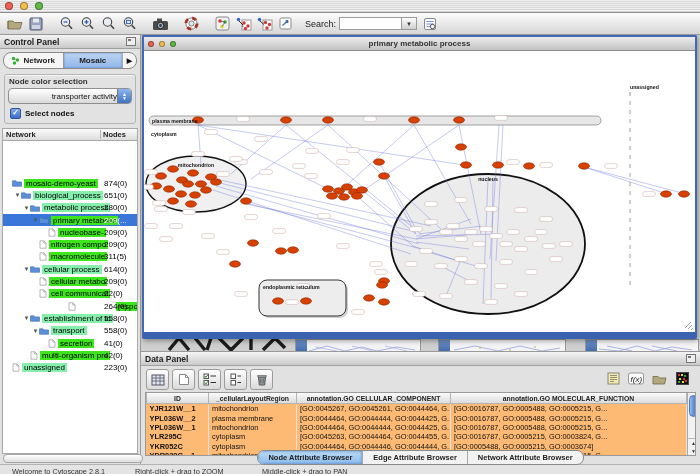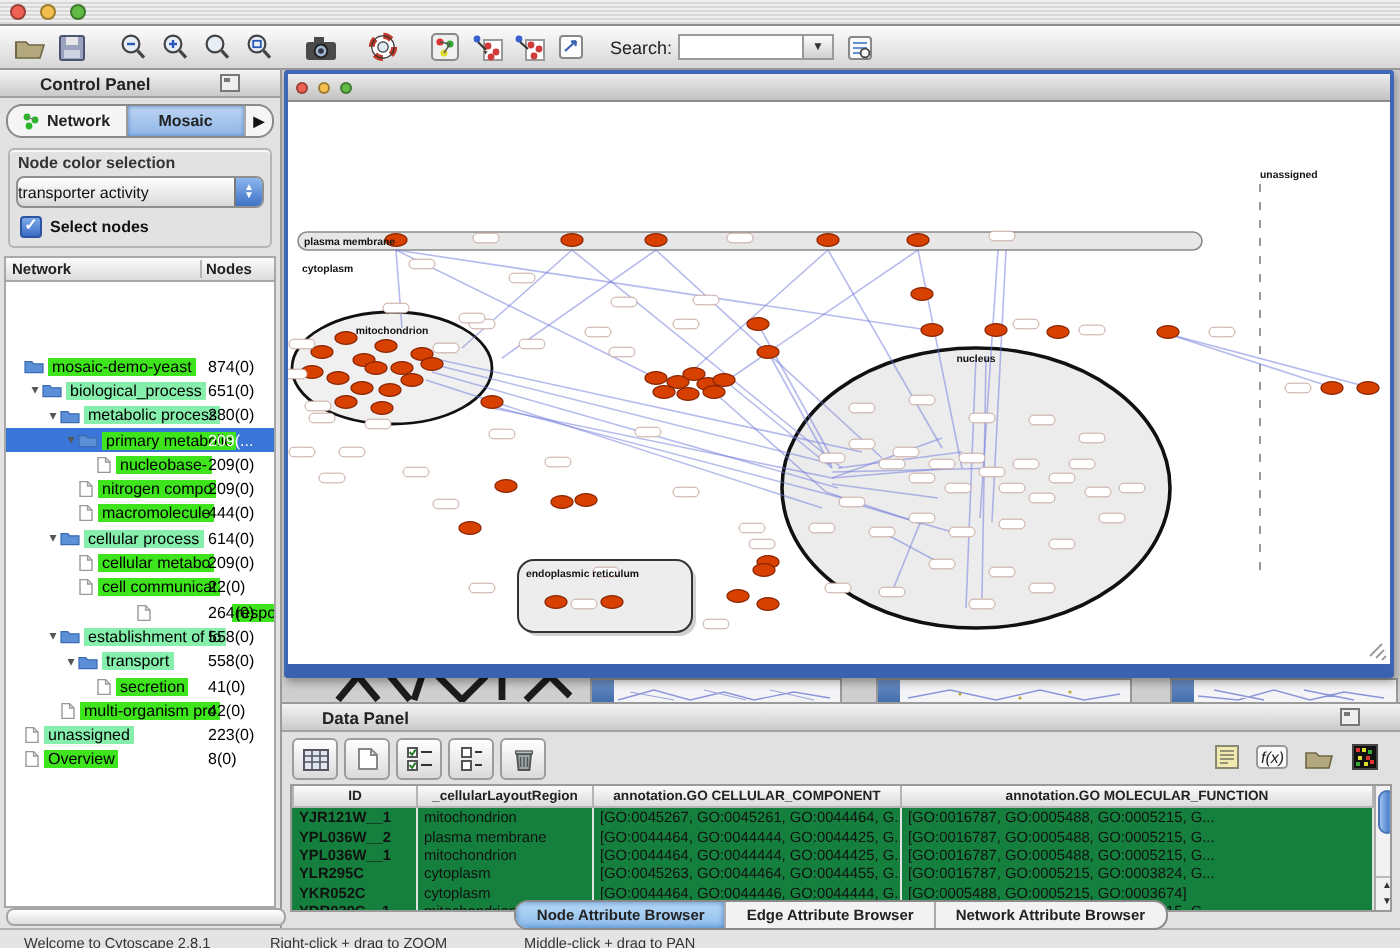--- a/index.html
+++ b/index.html
@@ -23,39 +23,39 @@
   .searchfield{display:flex;align-items:stretch;height:13px}
   .searchfield input{width:62px;height:13px;box-sizing:border-box;border:1px solid #9a9a9a;border-right:none;
     font-size:8px;padding:0 2px;background:#fff}
   .dropbtn{width:14px;background:linear-gradient(#fdfdfd,#cfcfcf);border:1px solid #9a9a9a;
     display:flex;align-items:center;justify-content:center;font-size:6px;color:#333}
   
   .main{display:flex;height:429px}
   .control-panel{width:141px;background:#e2e2e2;border-right:1px solid #9a9a9a;box-sizing:border-box;
     display:flex;flex-direction:column}
   .panelhead{height:13px;background:linear-gradient(#f4f4f4,#cacaca);border-bottom:1px solid #a0a0a0;
-    display:flex;align-items:center;justify-content:space-between;padding:0 20px}
+    display:flex;align-items:center;justify-content:space-between;padding:0 4px}
   .panelhead .ptitle{font-size:8.5px;font-weight:bold;color:#222}
   .floaticon{width:8px;height:7px;border:1px solid #777;background:#eee;position:relative}
   .floaticon:before{content:"";position:absolute;left:1px;top:1px;width:3px;height:2px;background:#777}
   
   .cptabs{display:flex;align-items:center;margin:3px 3px 2px 3px;height:15px;border:1px solid #8a8a8a;
     border-radius:8px;overflow:hidden;background:#f5f5f5;font-size:8px;font-weight:bold;color:#222}
   .cptab{flex:1;display:flex;align-items:center;justify-content:center;gap:3px;height:100%}
   .cptab.on{background:linear-gradient(#bcd4f2,#8fb6e8);box-shadow:inset 0 0 2px #5580c0}
   .tabarrow{width:13px;display:flex;align-items:center;justify-content:center;font-size:7px;color:#111;
     border-left:1px solid #aaa;height:100%}
   .tabdivider{width:1px;background:#999;height:100%}
   
   .groupbox{margin:3px 4px 0 4px;border:1px solid #b5b5b5;border-radius:3px;padding:2px 3px 3px 3px;
     box-shadow:inset 0 1px 0 #f8f8f8;position:relative}
   .grouplabel{font-size:8px;font-weight:bold;color:#333;margin:0 0 2px 1px}
   .combo{height:14px;border:1px solid #8f8f8f;border-radius:4px;background:linear-gradient(#ffffff,#d9d9d9);
     display:flex;align-items:center;overflow:hidden}
-  .combo .val{flex:1;font-size:8px;color:#111;text-align:left;white-space:nowrap;overflow:hidden}
+  .combo .val{flex:1;font-size:8px;color:#111;text-align:right;white-space:nowrap;overflow:hidden}
   .combo .cap{width:13px;height:100%;background:linear-gradient(#8cb6ee,#3e72c6);display:flex;flex-direction:column;
     align-items:center;justify-content:center;color:#fff;font-size:5px;line-height:4px;border-left:1px solid #7a7a7a}
   .checkrow{display:flex;align-items:center;gap:4px;margin:4px 0 1px 2px}
   .checkbox{width:9px;height:9px;border-radius:2px;background:linear-gradient(#7fabe8,#3a6cc8);
     border:1px solid #2d55a0;color:#fff;font-size:8px;line-height:8px;text-align:center;font-weight:bold}
   .checklabel{font-size:8px;font-weight:bold;color:#111}
   
   .treeheader{display:flex;height:11px;margin:4px 2px 0 2px;background:linear-gradient(#fbfbfb,#dcdcdc);
     border:1px solid #a8a8a8;font-size:7.5px;font-weight:bold;color:#222;align-items:center}
   .treeheader .c1{flex:1;padding-left:3px;border-right:1px solid #b5b5b5}
@@ -87,21 +87,21 @@
   .fragblue{width:11px;background:linear-gradient(#6d92c8,#3c66a8)}
   .fragthumb{flex:1;position:relative;overflow:hidden}
   
   .data-panel{flex:1;background:#e1e1e1;border-top:1px solid #9a9a9a;display:flex;flex-direction:column;min-height:0}
   .dpbody{flex:1;position:relative;min-height:0}
   .dptools-left{position:absolute;left:5px;top:3px;display:flex;gap:3px}
   .dptools-right{position:absolute;right:8px;top:3px;display:flex;gap:3px}
   .dpbtn{width:21px;height:19px;background:linear-gradient(#ffffff,#dadada);border:1px solid #9c9c9c;
     border-radius:3px;display:flex;align-items:center;justify-content:center}
   .dpico{width:20px;height:19px;display:flex;align-items:center;justify-content:center}
-  .dtablewrap{position:absolute;left:4px;right:4px;top:26px;bottom:8px;background:#15803d;border:1px solid #9a9a9a;
+  .dtablewrap{position:absolute;left:4px;right:4px;top:26px;bottom:8px;background:#fdba74;border:1px solid #9a9a9a;
     display:flex;overflow:hidden}
   table.dtable{border-collapse:collapse;table-layout:fixed;width:540px;flex:none}
   .dtable th{background:linear-gradient(#fafafa,#dcdcdc);border:1px solid #b5b5b5;border-top:none;
     font-size:6.8px;font-weight:bold;color:#222;height:10px;padding:0 2px;white-space:nowrap;overflow:hidden}
   .dtable td{font-size:7.4px;color:#111;height:9.4px;padding:0 3px;white-space:nowrap;overflow:hidden;
     border-right:1px solid #e2e2e2}
   .dtable td.idc{font-weight:bold}
   .vscroll{width:11px;border-left:1px solid #aaa;background:#f2f2f2;position:relative;flex:none}
   .vthumb{position:absolute;left:1px;right:1px;top:2px;height:20px;border-radius:5px;
     background:linear-gradient(90deg,#9cc0ee,#4f84d0 60%,#9cc0ee);border:1px solid #4a74b8}
@@ -351,21 +351,21 @@
         </div>
         <div class="trow" style="padding-left: 29px;">
           <span class="arr"></span>
           <span class="ticon">
             <svg width="8" height="9">
               <path d="M1 0.8 h3.8 l2.2 2.2 v5.2 h-6z" fill="#fff" stroke="#999" stroke-width="0.7"></path>
               <path d="M4.8 0.8 v2.2 h2.2" fill="none" stroke="#999" stroke-width="0.7"></path>
             </svg>
           </span>
           <span class="chip green">macromolecule</span>
-          <span class="num">444(0)</span>
+          <span class="num">311(5)</span>
         </div>
         <div class="trow" style="padding-left: 20px;">
           <span class="arr">▾</span>
           <span class="ticon">
             <svg width="10" height="8">
               <path d="M0.5 1.8 h3.4 l1 1.1 h4.6 v4.4 h-9z" fill="#5b8fd8" stroke="#3a6bb0" stroke-width="0.6"></path>
             </svg>
           </span>
           <span class="chip red">cellular process</span>
           <span class="num">614(0)</span>
@@ -448,31 +448,20 @@
         <div class="trow" style="padding-left: 2px;">
           <span class="arr"></span>
           <span class="ticon">
             <svg width="8" height="9">
               <path d="M1 0.8 h3.8 l2.2 2.2 v5.2 h-6z" fill="#fff" stroke="#999" stroke-width="0.7"></path>
               <path d="M4.8 0.8 v2.2 h2.2" fill="none" stroke="#999" stroke-width="0.7"></path>
             </svg>
           </span>
           <span class="chip red">unassigned</span>
           <span class="num">223(0)</span>
-        </div>
-        <div class="trow" style="padding-left: 2px;">
-          <span class="arr"></span>
-          <span class="ticon">
-            <svg width="8" height="9">
-              <path d="M1 0.8 h3.8 l2.2 2.2 v5.2 h-6z" fill="#fff" stroke="#999" stroke-width="0.7"></path>
-              <path d="M4.8 0.8 v2.2 h2.2" fill="none" stroke="#999" stroke-width="0.7"></path>
-            </svg>
-          </span>
-          <span class="chip green">Overview</span>
-          <span class="num">8(0)</span>
         </div>
       </div>
     <div class="cpbottom"></div>
   </div>
 
   <div class="right">
     <div class="desktop">
 
       <div class="bg-strip">
         <svg width="120" height="13" style="position:absolute;left:18px;top:1px">
@@ -502,20 +491,21 @@
           </div>
       </div>
 
       <div class="network-window">
         <div class="nwtitle">
           <div class="lights">
             <span class="light red"></span>
             <span class="light yellow"></span>
             <span class="light green"></span>
           </div>
+          <span class="title">primary metabolic process</span>
         </div>
         <svg class="canvas" id="netsvg" viewBox="0 0 551 281">
             <rect x="5" y="65" width="452" height="9" rx="4.5" fill="#e7e7e7" stroke="#8a8a8a" stroke-width="0.8"></rect>
             <rect x="117" y="231" width="87" height="36" rx="8" fill="#777" opacity="0.35"></rect>
             <rect x="115" y="229" width="87" height="36" rx="8" fill="#ededed" stroke="#333" stroke-width="1"></rect>
             <ellipse cx="52" cy="133" rx="50" ry="28" fill="#f0f0f0" stroke="#111" stroke-width="1.4"></ellipse>
             <ellipse cx="344" cy="193" rx="97" ry="70" fill="#ececec" stroke="#111" stroke-width="1.8"></ellipse>
             <line x1="486" y1="41" x2="486" y2="235" stroke="#9a9a9a" stroke-width="1" stroke-dasharray="4 5"></line>
             <line x1="54" y1="74" x2="320" y2="114" stroke="rgba(110,120,220,0.5)" stroke-width="0.8"></line>
             <line x1="142" y1="74" x2="277" y2="183" stroke="rgba(110,120,220,0.5)" stroke-width="0.8"></line>

